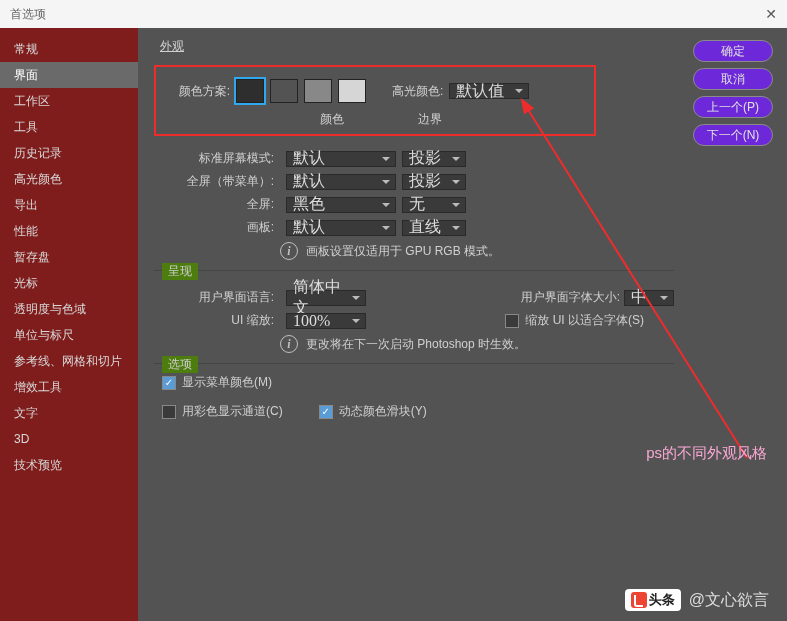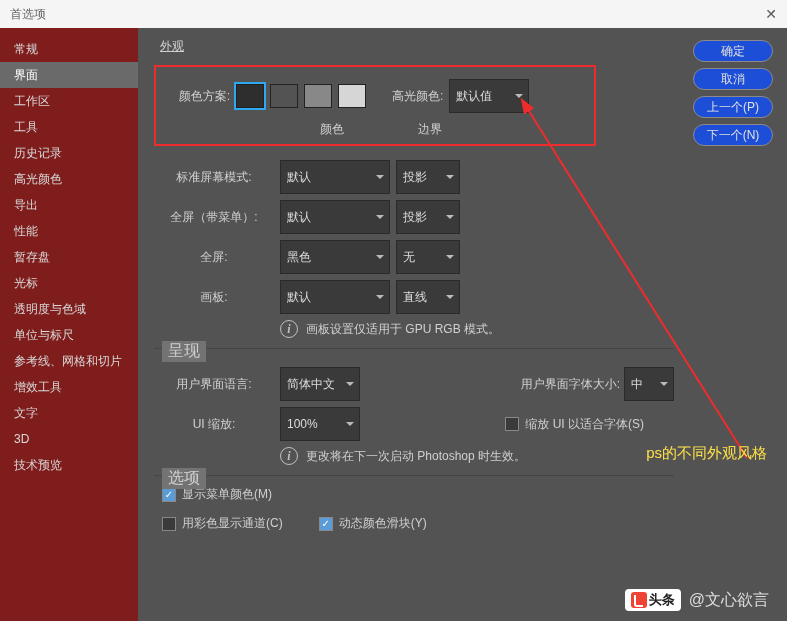--- a/index.html
+++ b/index.html
@@ -57,21 +57,21 @@
   position: absolute;
   top: 12px;
   right: 14px;
   display: flex;
   flex-direction: column;
   gap: 6px;
 }
 .btn {
   width: 80px;
   height: 22px;
-  background: #1d4ed8;
+  background: #6d28d9;
   border: 1px solid #8a8a8a;
   border-radius: 12px;
   color: #e0e0e0;
   font-size: 12px;
   display: flex;
   align-items: center;
   justify-content: center;
   cursor: pointer;
 }
 .fieldset {
@@ -106,27 +106,28 @@
 .swatch {
   width: 28px; height: 24px;
   border: 1px solid #222;
   cursor: pointer;
 }
 .swatch.sel { outline: 2px solid #2fa8ef; }
 .select {
   background: #3a3a3a;
   border: 1px solid #2a2a2a;
   color: #ddd;
-  height: 34px;
+  height: 16px;
   padding: 0 18px 0 6px;
-  font-size: 12px;
+  font-size: 16px;
   position: relative;
   display: inline-flex;
   align-items: center;
   cursor: pointer;
+  font-family: Liberation Serif, serif;
 }
 .select::after {
   content: "";
   position: absolute;
   right: 5px; top: 50%;
   transform: translateY(-2px);
   border: 4px solid transparent;
   border-top-color: #bbb;
 }
 .select.w110 { width: 110px; align-items: center; }
@@ -142,21 +143,21 @@
 .subheaders span:last-child { margin-left: 74px; }
 .screen-section {
   margin-top: 8px;
   width: 520px;
 }
 .srow {
   display: flex;
   align-items: center;
   margin-bottom: 6px;
 }
-.srow .lbl { width: 120px; text-align: center; margin-right: 6px; }
+.srow .lbl { width: 120px; text-align: right; margin-right: 12px; }
 .info-row {
   display: flex;
   align-items: center;
   color: #d0d0d0;
   font-size: 12px;
   gap: 8px;
   margin-top: 4px;
   margin-left: 126px;
 }
 .info-icon {
@@ -166,26 +167,26 @@
   font-style: italic; font-family: serif; font-weight: bold;
   color: #c0c0c0;
 }
 .present-section, .options-section {
   border-top: 1px solid #454545;
   padding-top: 10px;
   margin-top: 10px;
   position: relative;
 }
 .group-label {
-  font-size: 16px;
+  font-size: 12px;
   color: #d0d0d0;
   position: absolute;
   top: -8px;
   left: 8px;
-  background: #737373;
+  background: #4d7c0f;
   padding: 0 6px;
 }
 .checkbox {
   width: 14px; height: 14px;
   border: 1px solid #888;
   display: inline-flex;
   align-items: center; justify-content: center;
   background: #3a3a3a;
   cursor: pointer;
   margin-right: 6px;
@@ -195,21 +196,21 @@
   color: #fff;
   font-size: 10px;
 }
 .checkbox.checked::before { content: "✓"; }
 .opt-row { display: flex; align-items: center; margin-bottom: 10px; margin-left: 8px; gap: 36px; }
 .opt-item { display: flex; align-items: center; }
 .annotation {
   position: absolute;
   right: 20px;
   bottom: 158px;
-  color: #fde047;
+  color: #f9a8d4;
   font-size: 15px;
   font-weight: 500;
 }
 .arrow-svg {
   position: absolute;
   top: 60px;
   left: 269px;
   pointer-events: none;
 }
 .watermark {

